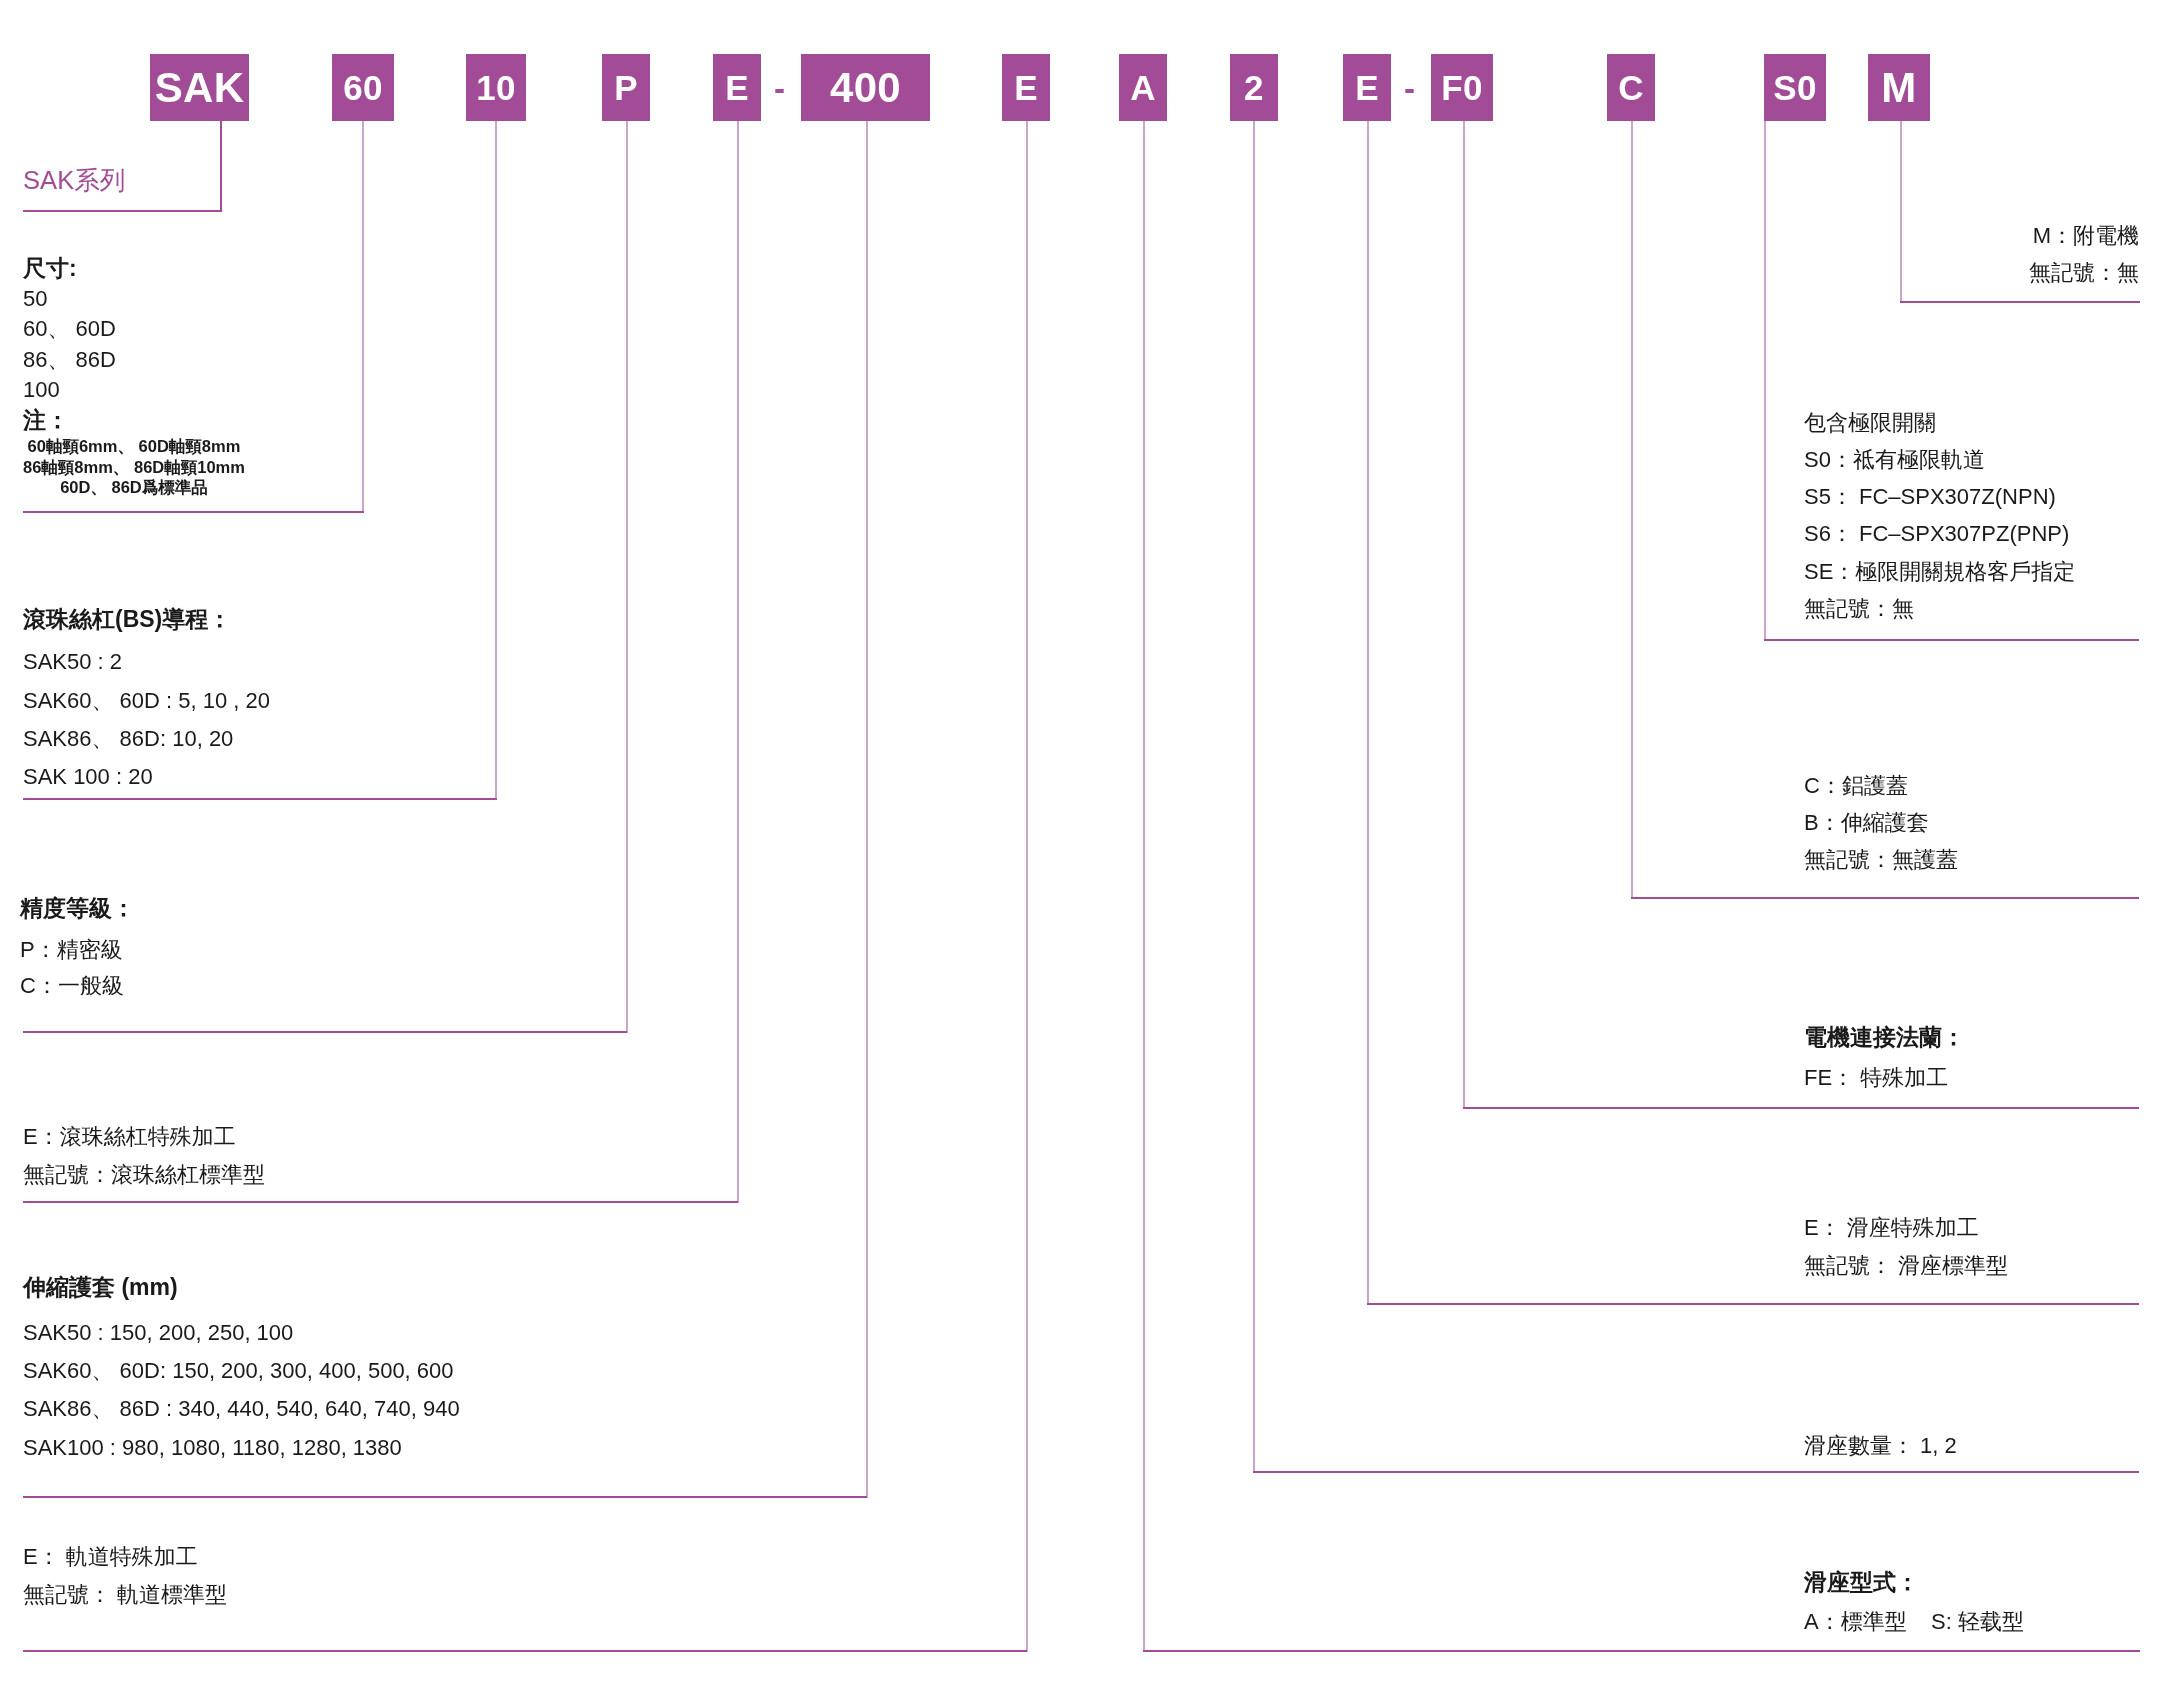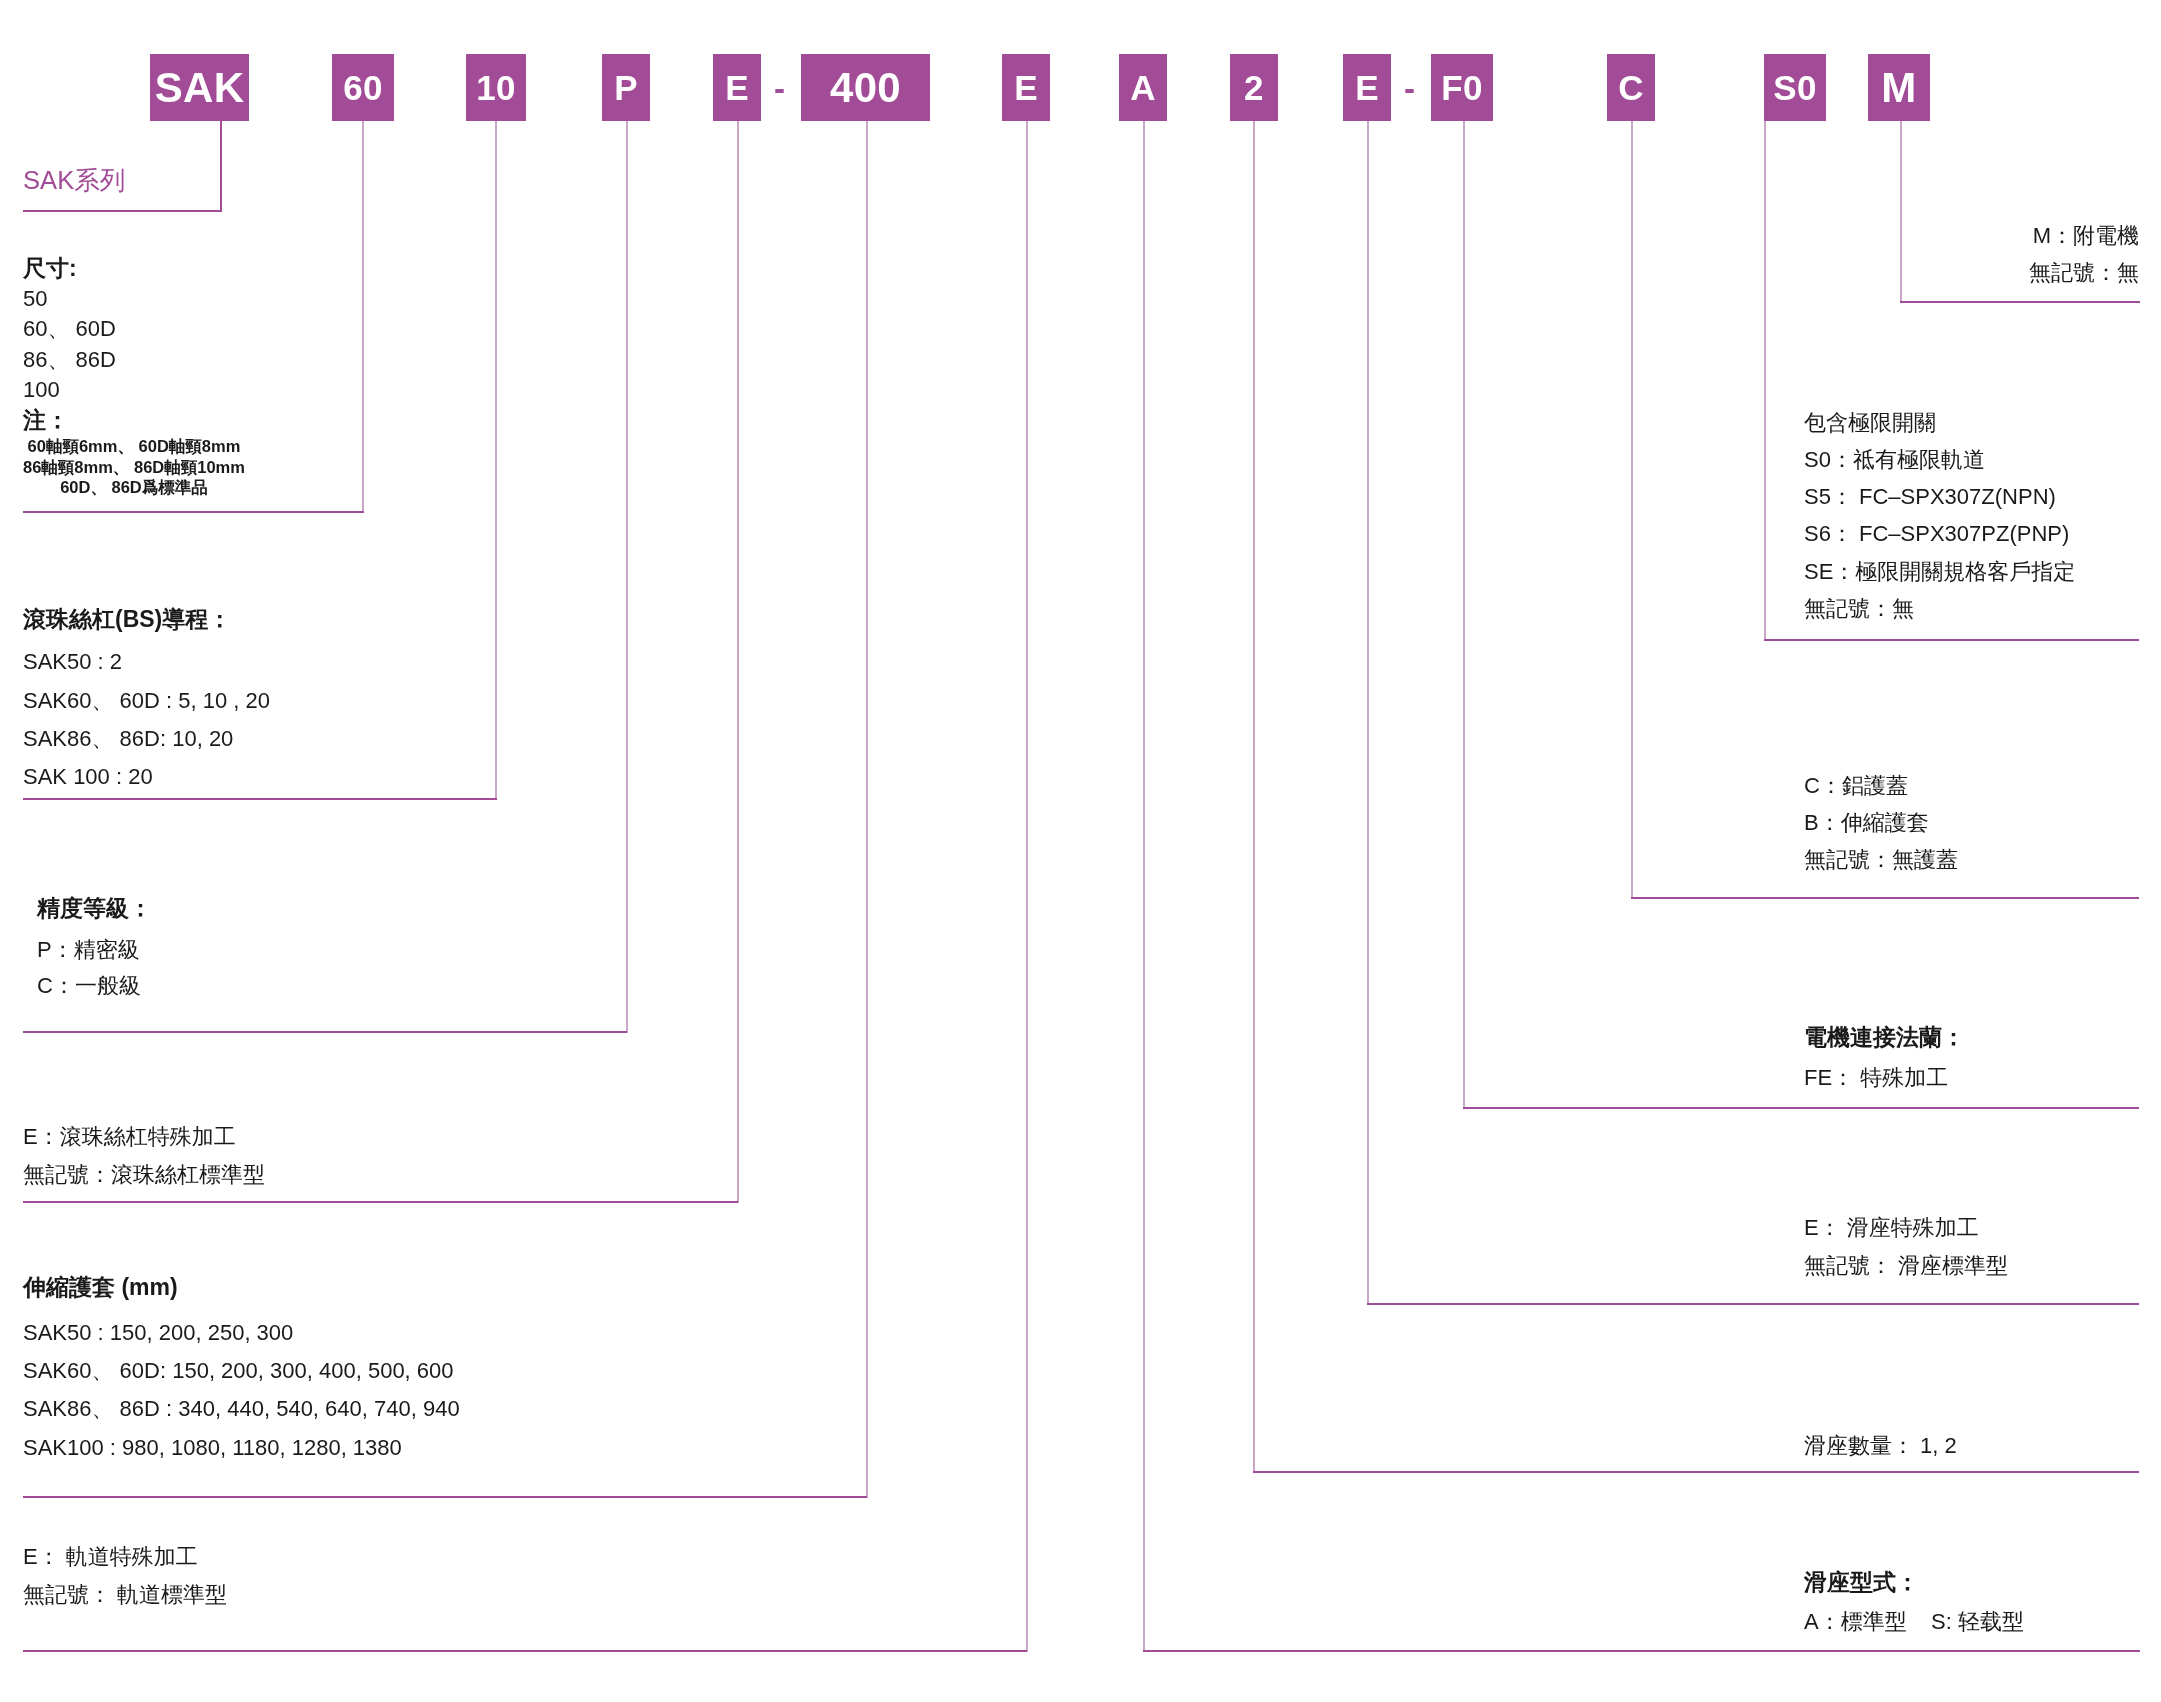--- a/index.html
+++ b/index.html
@@ -136,34 +136,34 @@
 </div>
 
 <div class="blk" style="left:23px;top:604px;">
   <div class="ttl" style="margin-bottom:12.5px;">滾珠絲杠(BS)導程：</div>
   <div class="ln" style="margin-bottom:8px;">SAK50 : 2</div>
   <div class="ln" style="margin-bottom:8px;">SAK60、 60D : 5, 10 , 20</div>
   <div class="ln" style="margin-bottom:8px;">SAK86、 86D: 10, 20</div>
   <div class="ln">SAK 100 : 20</div>
 </div>
 
-<div class="blk" style="left:37px;top:893px;">
+<div class="blk" style="left:20px;top:893px;">
   <div class="ttl" style="margin-bottom:11.4px;">精度等級：</div>
   <div class="ln" style="margin-bottom:5.7px;">P：精密級</div>
   <div class="ln">C：一般級</div>
 </div>
 
 <div class="blk" style="left:23px;top:1122px;">
   <div class="ln" style="margin-bottom:8px;">E：滾珠絲杠特殊加工</div>
   <div class="ln">無記號：滾珠絲杠標準型</div>
 </div>
 
 <div class="blk" style="left:23px;top:1272px;">
   <div class="ttl" style="margin-bottom:14.8px;">伸縮護套 (mm)</div>
-  <div class="ln" style="margin-bottom:8px;">SAK50 : 150, 200, 250, 300</div>
+  <div class="ln" style="margin-bottom:8px;">SAK50 : 150, 200, 250, 100</div>
   <div class="ln" style="margin-bottom:8px;">SAK60、 60D: 150, 200, 300, 400, 500, 600</div>
   <div class="ln" style="margin-bottom:8px;">SAK86、 86D : 340, 440, 540, 640, 740, 940</div>
   <div class="ln">SAK100 : 980, 1080, 1180, 1280, 1380</div>
 </div>
 
 <div class="blk" style="left:23px;top:1542px;">
   <div class="ln" style="margin-bottom:8px;">E： 軌道特殊加工</div>
   <div class="ln">無記號： 軌道標準型</div>
 </div>
 

